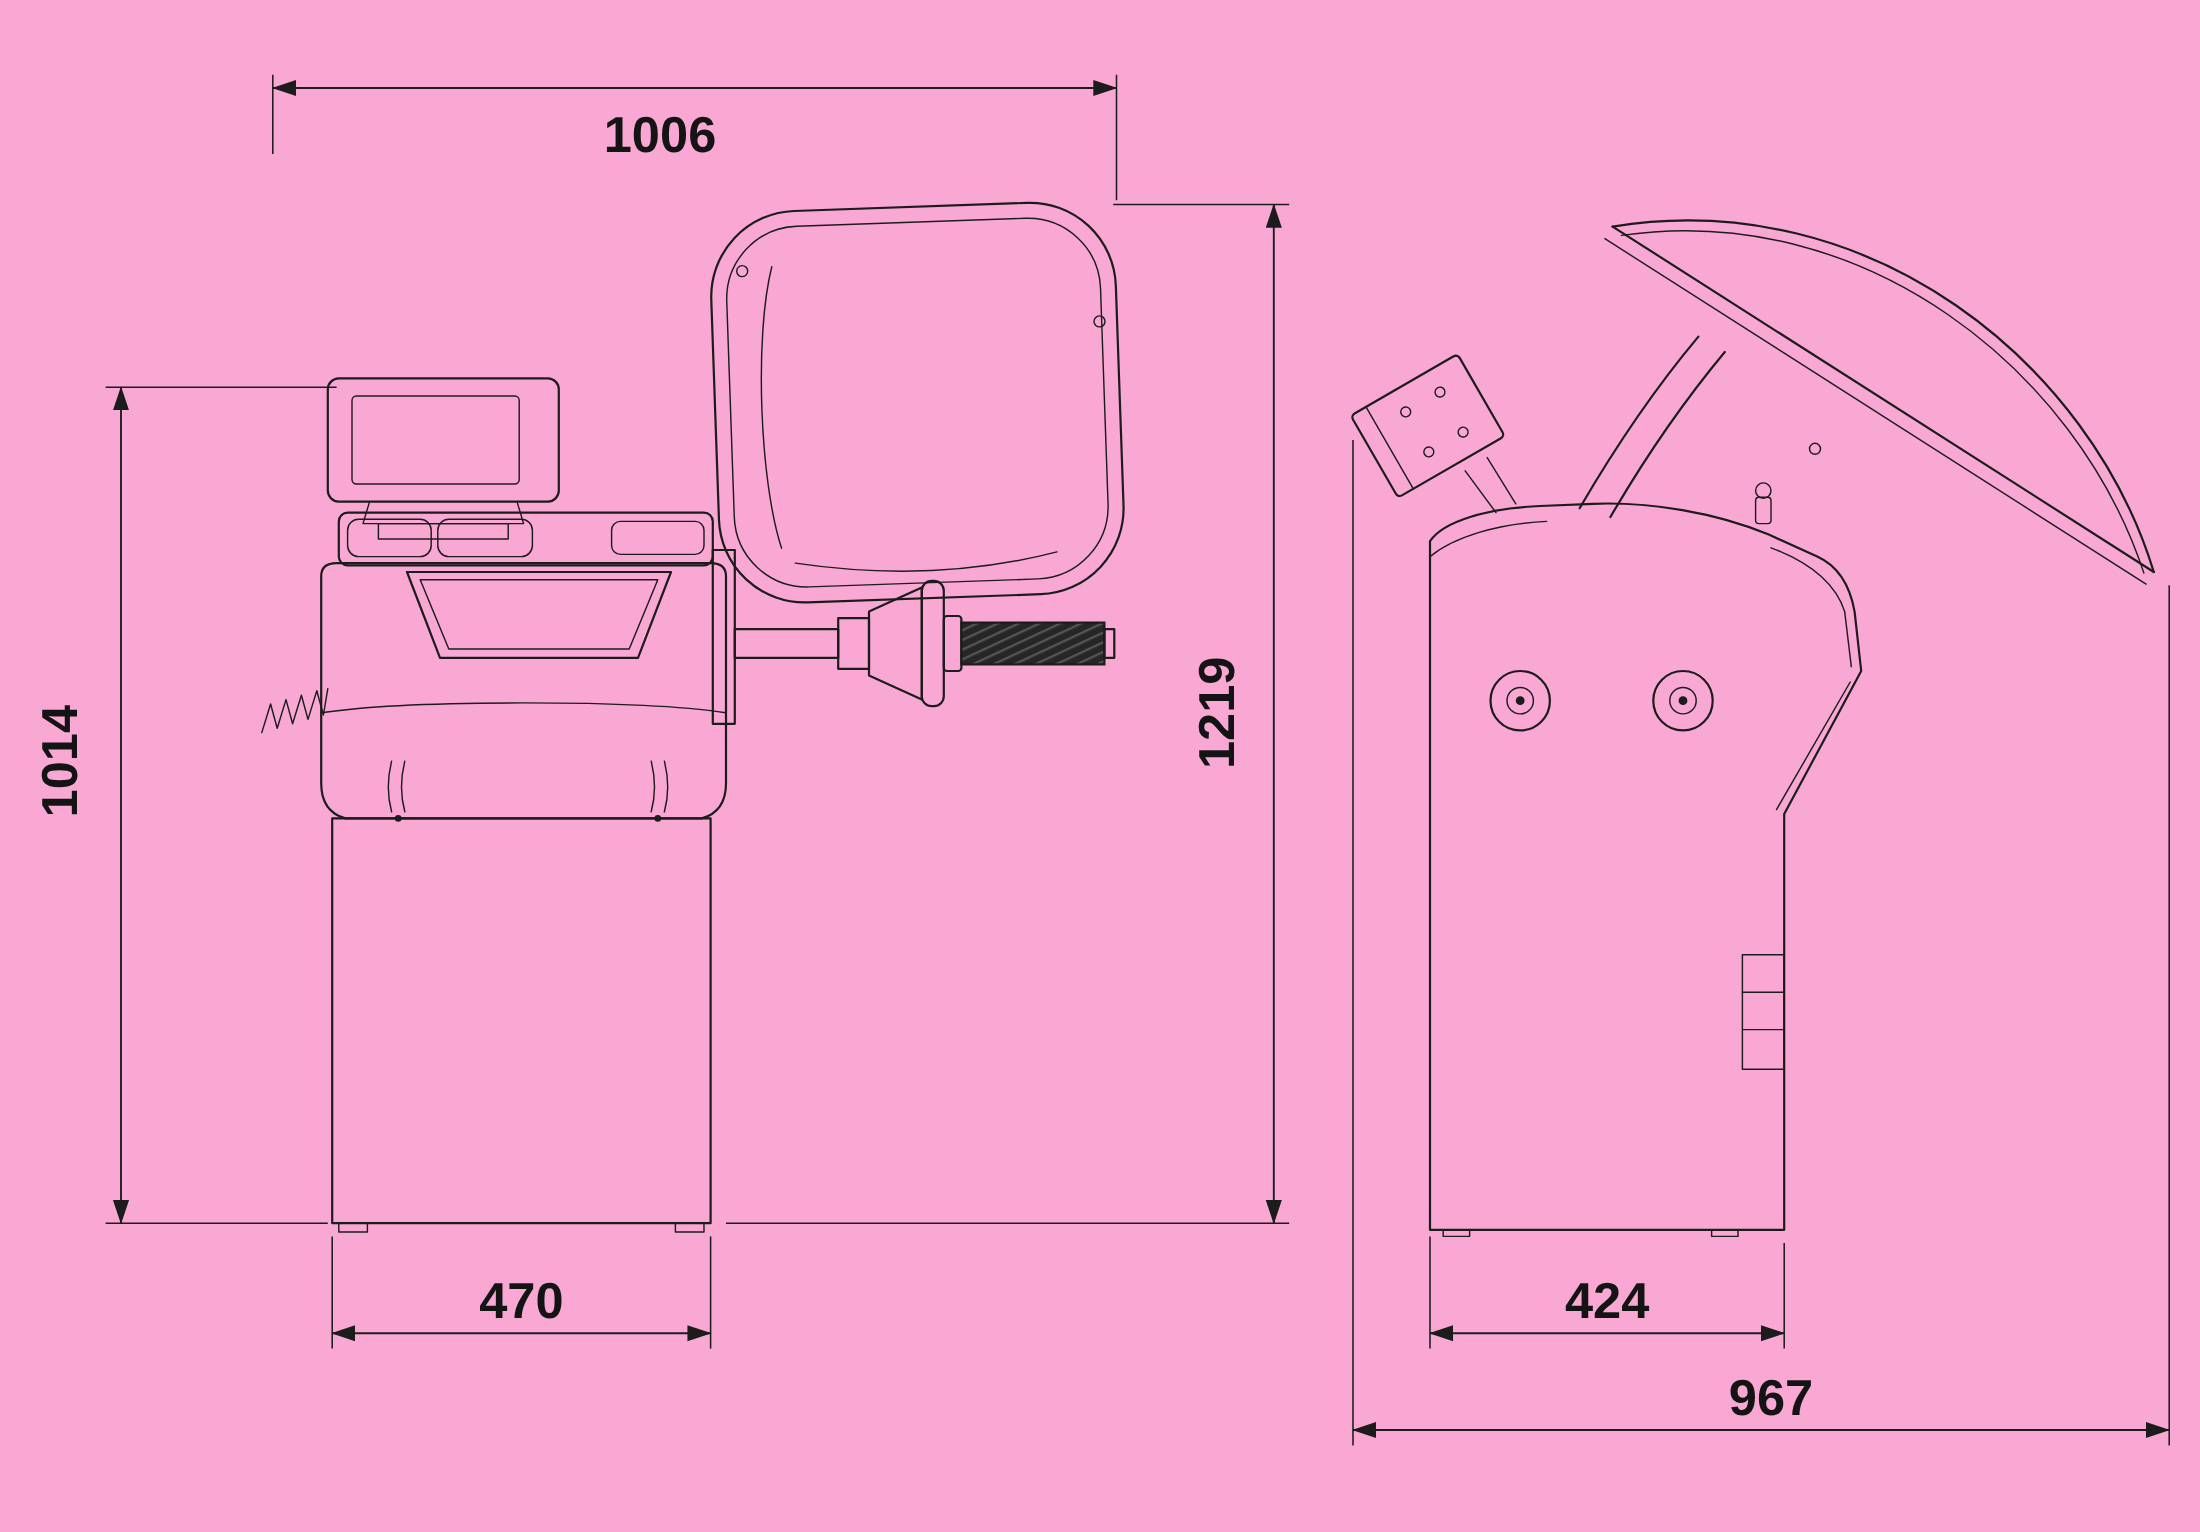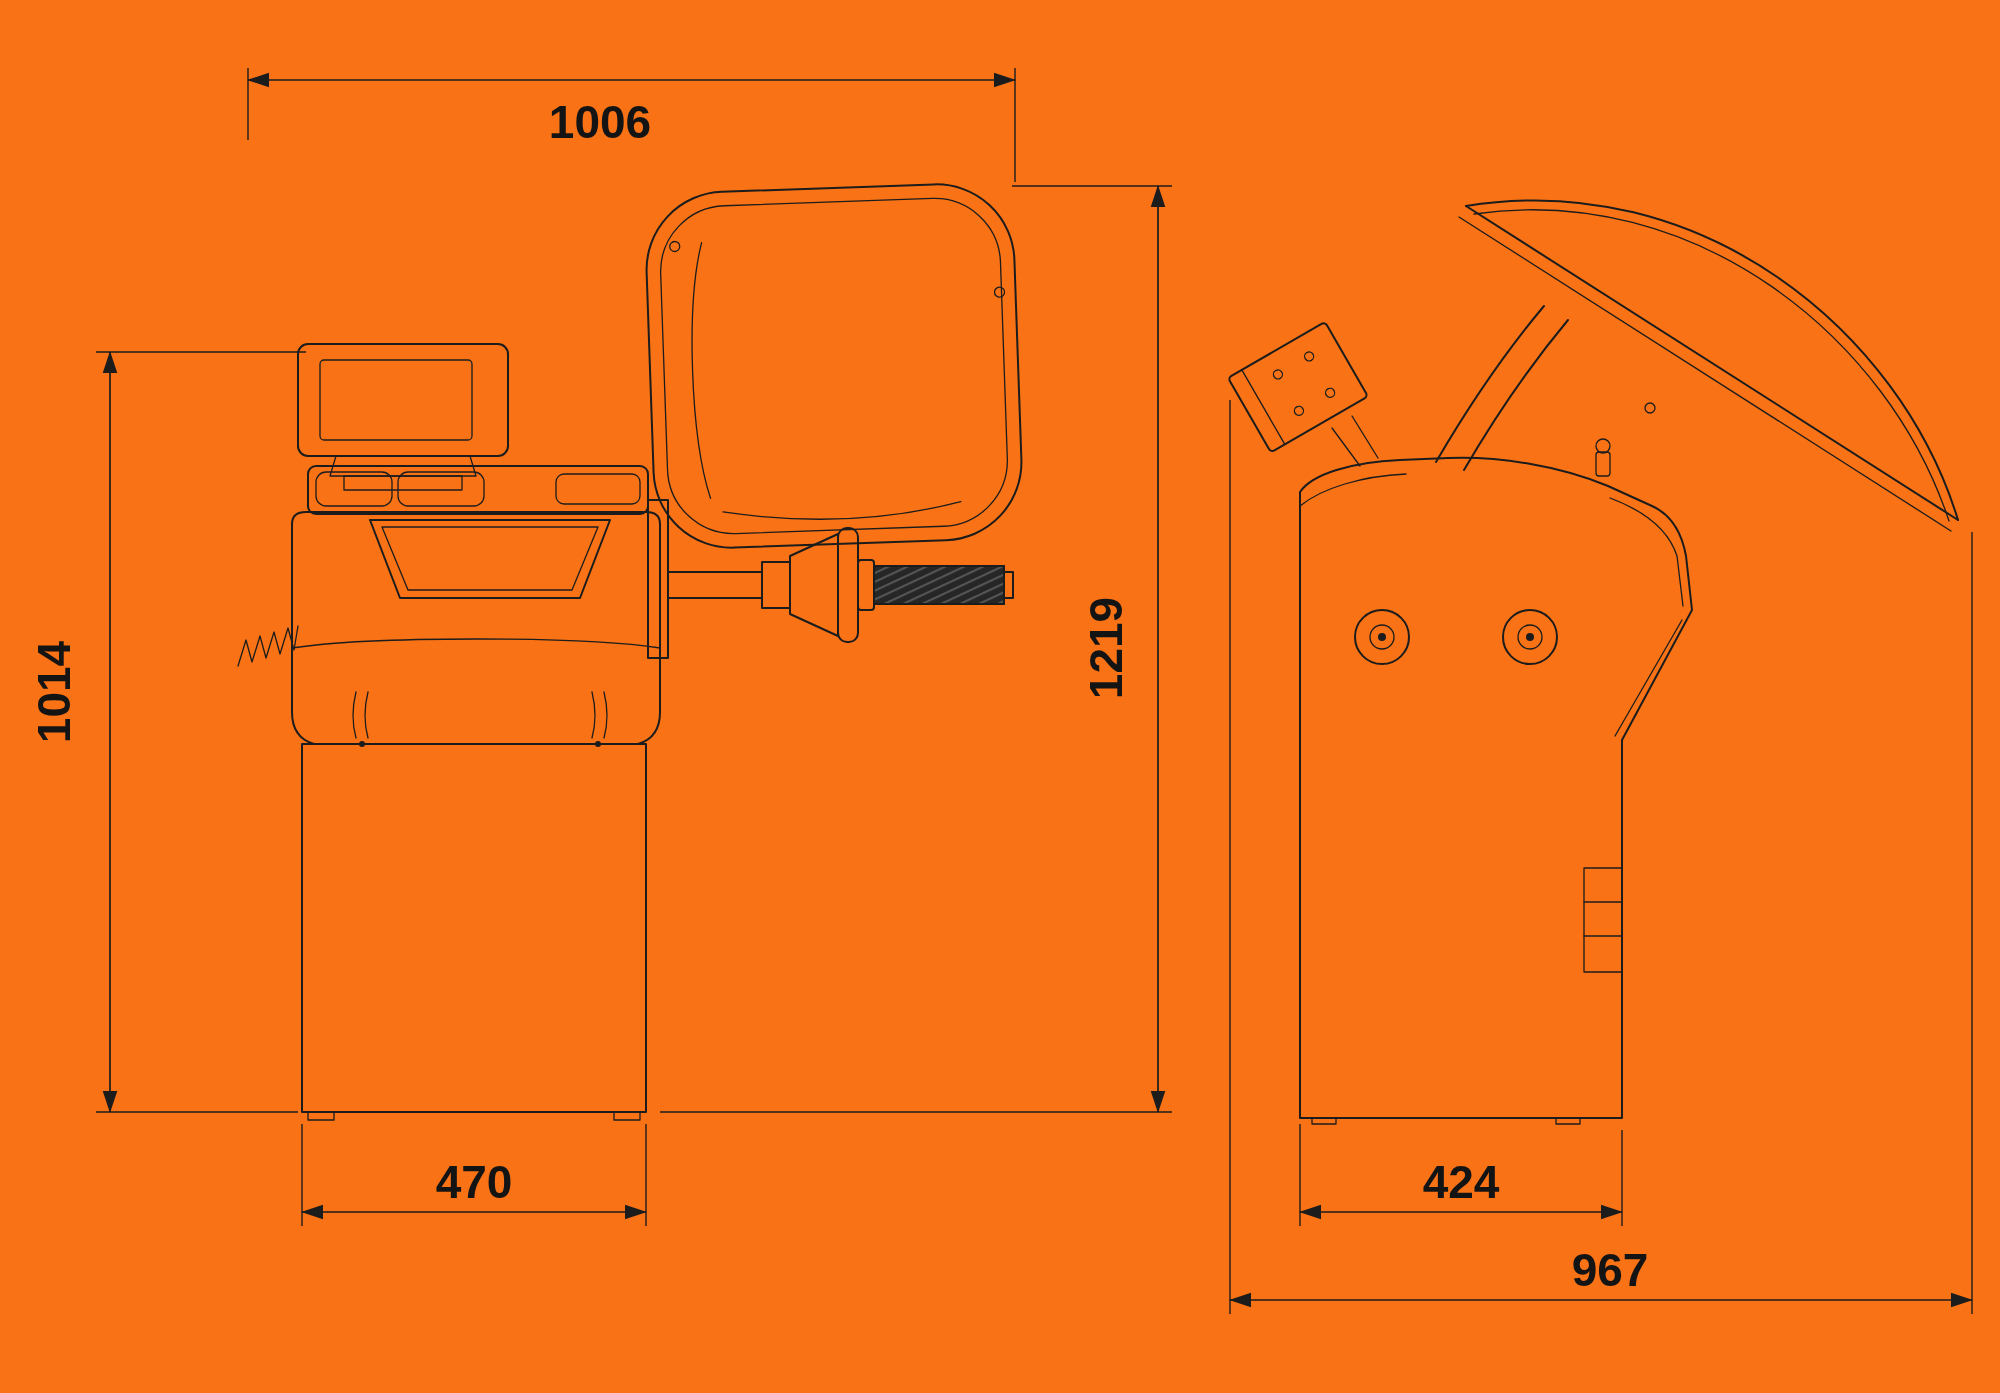--- a/index.html
+++ b/index.html
@@ -1,19 +1,19 @@
 <!DOCTYPE html>
 <html><head>
 <meta charset="utf-8">
 <style>
   html,body{margin:0;padding:0;background:#ffffff;}
   .stage{
     position:relative;
     width:2000px;height:1393px;
-    background:#f97316;
+    background:#f9a8d4;
     font-family:"Liberation Sans", sans-serif;
     overflow:hidden;
   }
   svg{display:block;}
   .ln  {fill:none;stroke:#1c1c1c;stroke-width:2;stroke-linejoin:round;stroke-linecap:round;}
   .ln2 {fill:none;stroke:#1c1c1c;stroke-width:1.3;stroke-linejoin:round;stroke-linecap:round;}
   .dim {fill:none;stroke:#1c1c1c;stroke-width:1.7;}
   .ext {fill:none;stroke:#1c1c1c;stroke-width:1.4;}
   .dot {fill:#1c1c1c;stroke:none;}
   .dimtext{

